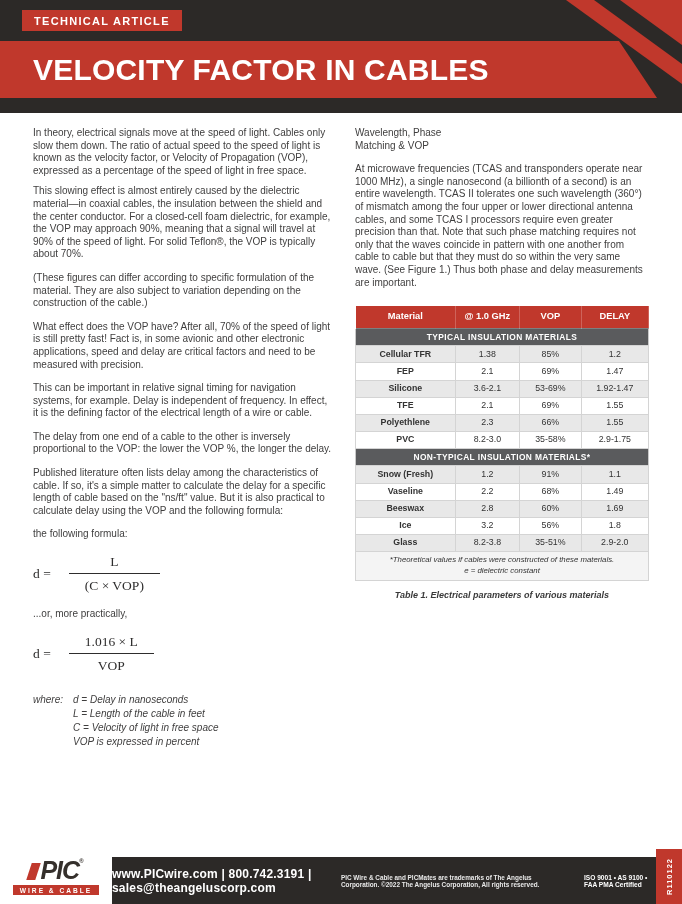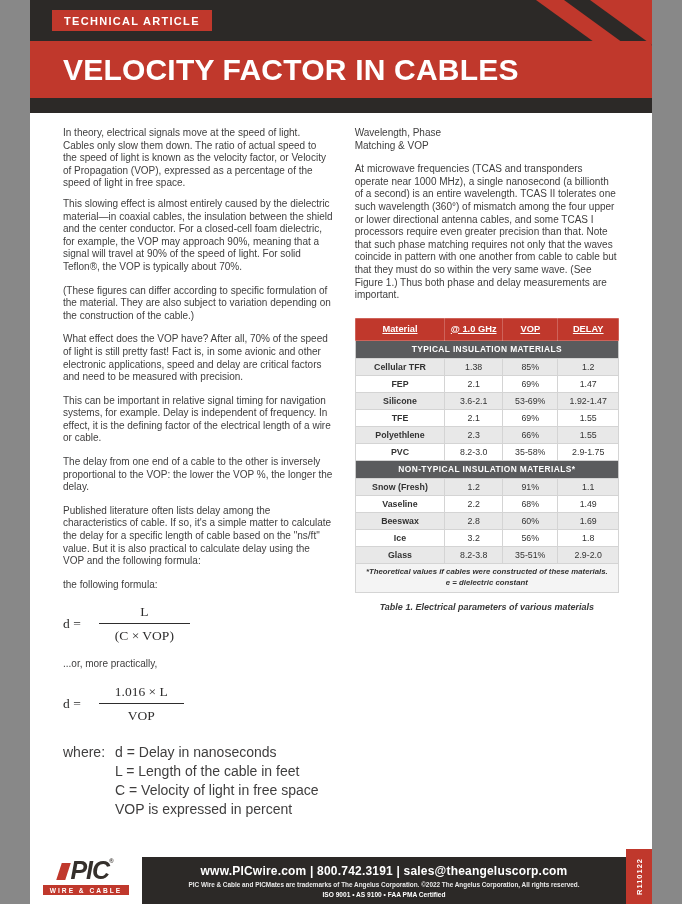--- a/index.html
+++ b/index.html
@@ -4,21 +4,21 @@
 <style>
   :root{
     --red:#c0382c;
     --dark:#2c2927;
     --gray:#5a5b5d;
     --alt:#e8e8e8;
   }
   *{margin:0;padding:0;box-sizing:border-box;}
   html,body{background:#888;}
   .page{
-    width:622px;height:904px;position:relative;background:#fff;
+    width:682px;height:904px;position:relative;background:#fff;
     font-family:"Liberation Sans",sans-serif;color:#3f3e3e;overflow:hidden;
     margin:0 auto;
   }
 
   
   .masthead{position:relative;height:113px;background:var(--dark);overflow:hidden;}
   .corner{position:absolute;top:0;right:0;width:150px;height:84px;z-index:1;}
   .corner .band-outer{position:absolute;inset:0;background:var(--red);
     clip-path:polygon(34px 0,150px 0,150px 84px);}
   .corner .band-gap{position:absolute;inset:0;background:var(--dark);
@@ -55,58 +55,58 @@
   
   .formula{
     display:flex;align-items:center;margin:12px 0 14px;
     font-family:"Liberation Serif",serif;font-size:13.5px;color:#2e2d2d;
   }
   .f-lhs{margin-right:18px;}
   .fraction{display:inline-block;text-align:center;}
   .fraction .num{display:block;padding:0 16px 3px;}
   .fraction .den{display:block;border-top:1.3px solid #2e2d2d;padding:3px 16px 0;}
 
-  .where{display:flex;gap:10px;margin-top:20px;font-size:14px;}
+  .where{display:flex;gap:10px;margin-top:20px;font-size:10px;font-style:italic;}
   .where-label{flex:0 0 auto;}
   .where-lines div{margin-bottom:1.5px;}
 
   
   .materials-table{
     width:100%;border-collapse:collapse;margin-top:16px;
     border:1px solid #c9c9c9;font-size:8.8px;color:#333;
   }
   .c-mat{width:34%;} .c-e{width:22%;} .c-vop{width:21%;} .c-delay{width:23%;}
   .materials-table th{
     background:var(--red);color:#fff;font-weight:700;font-size:9.3px;
-    padding:5px 3px;text-align:center;border:1px solid rgba(255,255,255,.22);text-decoration:underline;
+    padding:5px 3px;text-align:center;border:1px solid rgba(255,255,255,.22);
   }
   .materials-table td{
     border:1px solid #d4d4d4;padding:2.5px 3px;text-align:center;
   }
   .materials-table tr.section-row td{
     background:var(--gray);color:#fff;font-weight:700;font-size:8.4px;
     letter-spacing:.4px;padding:3px 2px;border:none;
   }
   .materials-table tr.data-row td.mat{font-weight:700;}
   .materials-table tr.alt td{background:var(--alt);}
   .materials-table .footnote-row td{
-    background:#f4f4f4;font-style:italic;font-weight:700;font-size:7.8px;
+    background:#f4f4f4;font-style:italic;font-weight:400;font-size:7.8px;
     line-height:1.4;padding:3px 4px;
   }
   .table-caption{
     margin-top:9px;text-align:center;font-style:italic;font-weight:700;
     font-size:9px;color:#3a3a3a;
   }
 
   
   .page-footer{position:absolute;left:0;right:0;bottom:0;height:55px;background:#fff;}
   .footer-bar{
     position:absolute;left:112px;right:0;top:0;bottom:0;background:var(--dark);
-    display:flex;flex-direction:column;align-items:center;justify-content:center;
-    padding-right:26px;gap:3px;color:#fff;margin-top:8px;
+    display:flex;flex-direction:row;align-items:center;justify-content:center;
+    padding-right:26px;gap:14px;color:#fff;margin-top:8px;
   }
   .contact-line{font-weight:700;font-size:12px;letter-spacing:.2px;}
   .legal-line{font-size:6.4px;font-weight:600;color:#e9e9e9;}
   .certs-line{font-size:6.6px;font-weight:700;color:#fff;}
   .logo-area{
     position:absolute;left:0;top:0;bottom:0;width:112px;background:#fff;
     display:flex;flex-direction:column;align-items:center;justify-content:center;
   }
   .logo-row{display:flex;align-items:flex-end;gap:2px;}
   .logo-accent{

